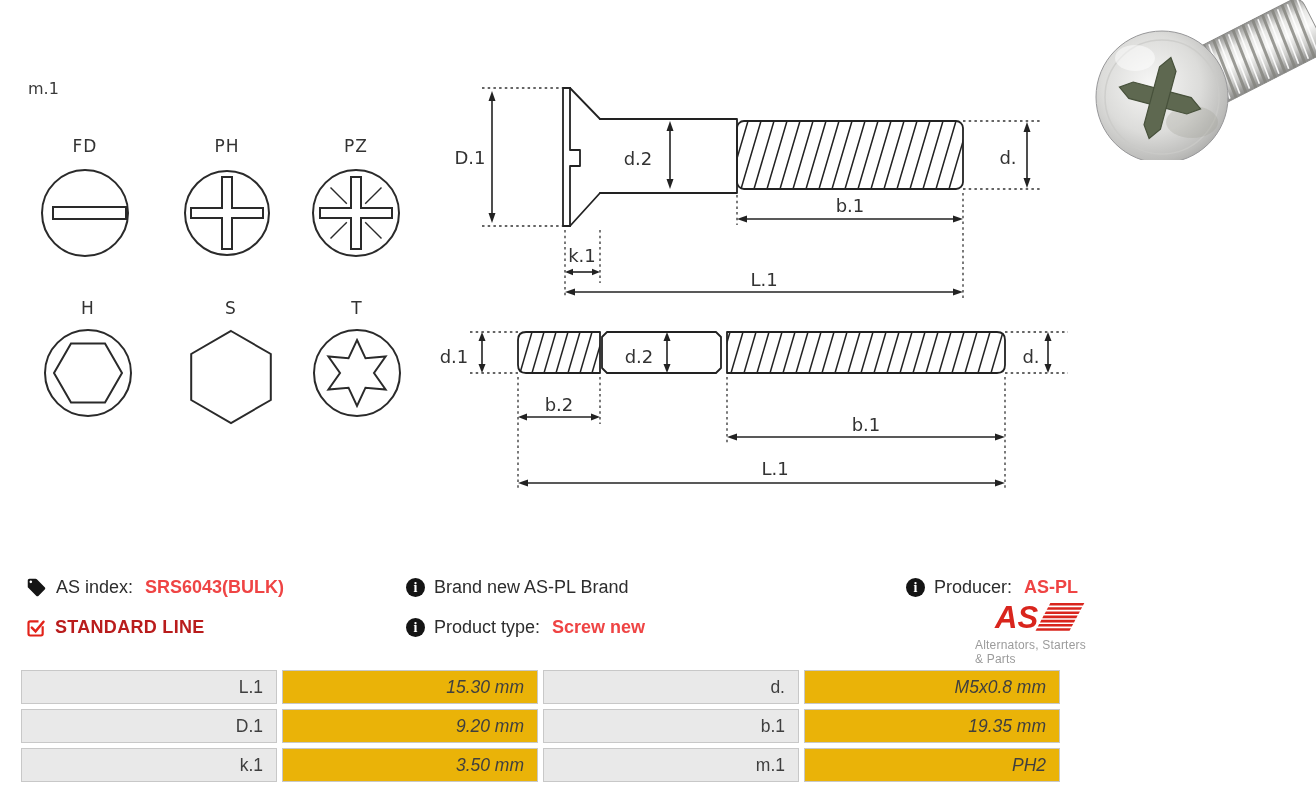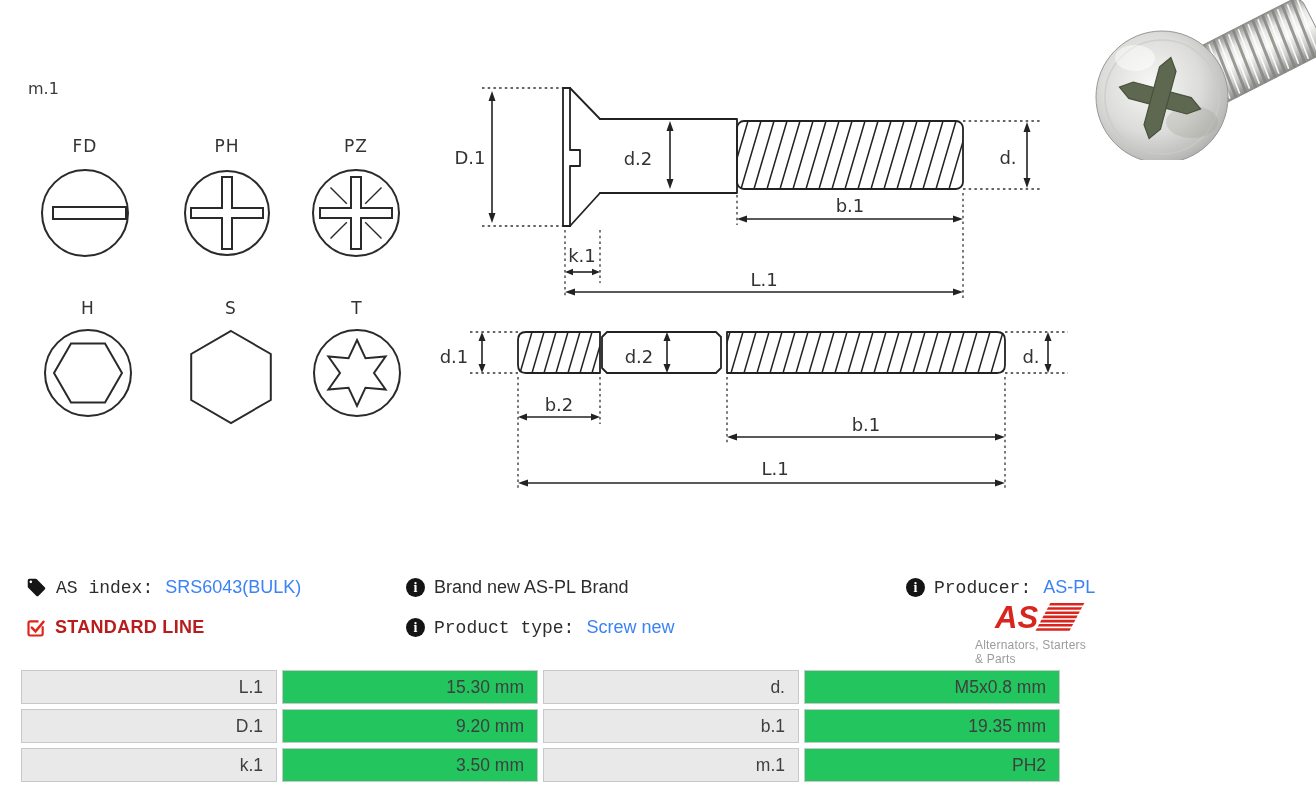--- a/index.html
+++ b/index.html
@@ -10,34 +10,34 @@
   .abs{position:absolute;}
   
   .sym-svg{left:0;top:60px;}
   .draw-svg{left:430px;top:55px;}
   .photo-wrap{left:1090px;top:0;width:226px;height:160px;}
   svg text.dim{font-family:"DejaVu Sans","Liberation Sans",sans-serif;font-size:18px;fill:#333;}
   svg text.symlab{font-family:"DejaVu Sans","Liberation Sans",sans-serif;font-size:17px;fill:#333;letter-spacing:1px;}
   svg text.mlab{font-family:"DejaVu Sans","Liberation Sans",sans-serif;font-size:16px;fill:#3a3a3a;}
   
   .info-item{position:absolute;display:flex;align-items:center;gap:9px;font-size:18px;color:#2d2d2d;white-space:nowrap;}
-  .info-item .lab{margin-right:3px;font-family:Liberation Mono, monospace;}
-  .info-item b{font-weight:400;color:#3b82f6;}
+  .info-item .lab{margin-right:3px;}
+  .info-item b{font-weight:700;color:#ef4444;}
   .info-icon{width:19px;height:19px;border-radius:50%;background:#141414;color:#fff;
     display:inline-flex;align-items:center;justify-content:center;
     font-family:"Liberation Serif",serif;font-weight:700;font-size:14px;flex:0 0 auto;line-height:1;}
   .std-line{font-weight:700;color:#b91c1c;letter-spacing:.3px;}
   
   .logo{position:absolute;left:975px;top:598px;width:120px;}
   .logo-caption{font-size:12px;color:#9b9b9b;margin-top:-2px;letter-spacing:.2px;}
   
   .spec-table{position:absolute;left:16px;top:665px;width:1049px;border-collapse:separate;border-spacing:5px;table-layout:fixed;}
   .spec-table td{border:1px solid #c8c8c8;height:32px;text-align:right;padding:0 13px 0 0;font-size:17.5px;color:#3f3f3f;}
   .spec-table td.lbl{background:#e9e9e9;}
-  .spec-table td.val{background:#22c55e;}
+  .spec-table td.val{background:#eab308;font-style:italic;}
 </style>
 </head>
 <body>
 
 <svg class="abs sym-svg" width="440" height="420" viewBox="0 0 440 420">
   <text class="mlab" x="28" y="34">m.1</text>
 
   <text class="symlab" x="85" y="92" text-anchor="middle">FD</text>
   <text class="symlab" x="227" y="92" text-anchor="middle">PH</text>
   <text class="symlab" x="356" y="92" text-anchor="middle">PZ</text>

